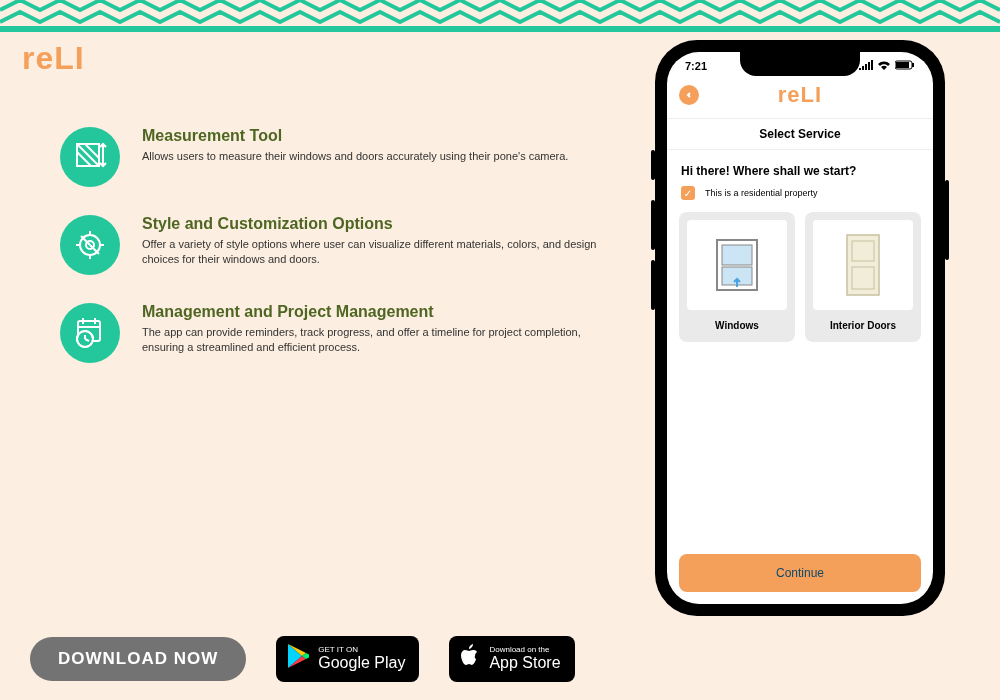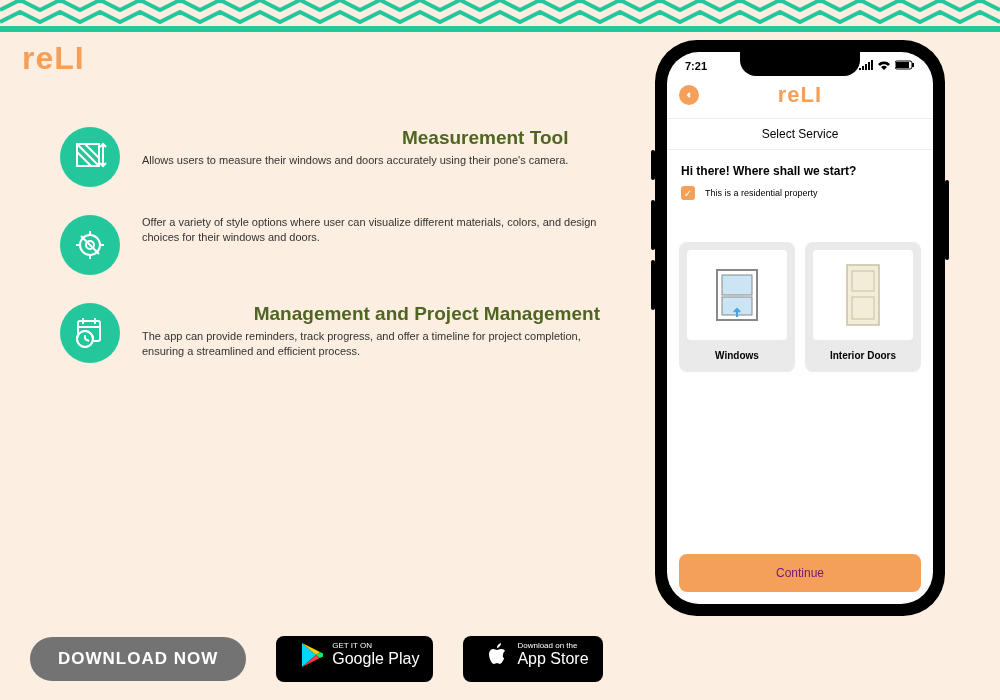--- a/index.html
+++ b/index.html
@@ -42,24 +42,23 @@
   background: #24c79c;
   border-radius: 50%;
   flex-shrink: 0;
   margin-right: 22px;
   display: flex;
   align-items: center;
   justify-content: center;
 }
 .feature-content h3 {
   color: #4e6622;
-  font-size: 19px;
+  font-size: 16px;
   font-weight: 700;
   margin-bottom: 4px;
-  text-align: right;
 }
 .feature-content p {
   color: #333;
   font-size: 11px;
   line-height: 1.35;
 }
 .phone {
   position: absolute;
   right: 55px;
   top: 40px;
@@ -128,21 +127,21 @@
 }
 .app-logo {
   color: #f5a05a;
   font-size: 22px;
   font-weight: 700;
   letter-spacing: 1px;
 }
 .screen-title {
   text-align: center;
   font-size: 12px;
-  font-weight: 400;
+  font-weight: 700;
   padding: 8px 0;
   border-bottom: 1px solid #eee;
 }
 .prompt {
   font-size: 12px;
   font-weight: 700;
   padding: 14px 14px 8px;
 }
 .checkbox-row {
   display: flex;
@@ -160,21 +159,20 @@
   align-items: center;
   justify-content: center;
   color: #fff;
   font-size: 10px;
 }
 .service-grid {
   display: grid;
   grid-template-columns: 1fr 1fr;
   gap: 10px;
   padding: 0 12px;
-  margin-top: 30px;
 }
 .service-card {
   background: #eaeaea;
   border-radius: 8px;
   overflow: hidden;
   height: 130px;
   display: flex;
   flex-direction: column;
 }
 .service-img {
@@ -192,21 +190,21 @@
   font-weight: 600;
   padding: 10px 4px;
   line-height: 1.2;
 }
 .continue-btn {
   position: absolute;
   bottom: 12px;
   left: 12px;
   right: 12px;
   background: #f5a05a;
-  color: #701a75;
+  color: #0c4a6e;
   text-align: center;
   padding: 12px;
   border-radius: 8px;
   font-size: 12px;
   font-weight: 500;
 }
 .bottom-bar {
   position: absolute;
   bottom: 18px;
   left: 0;
@@ -222,22 +220,23 @@
   font-weight: 700;
   font-size: 17px;
   padding: 12px 28px;
   border-radius: 30px;
   letter-spacing: 1px;
 }
 .store-badge {
   background: #000;
   color: #fff;
   border-radius: 8px;
-  padding: 6px 14px 6px 24px;
-  display: flex;
+  padding: 6px 14px 6px 10px;
+  display: flex;
+  align-items: center;
   gap: 8px;
   height: 46px;
 }
 .store-badge .small { font-size: 8px; line-height: 1; }
 .store-badge .big { font-size: 16px; font-weight: 500; line-height: 1.1; }
 .store-icon { font-size: 24px; }
 </style>
 </head>
 <body>
 
@@ -280,20 +279,21 @@
         <line x1="17" y1="3" x2="17" y2="7"></line>
         <line x1="17" y1="27" x2="17" y2="31"></line>
         <line x1="3" y1="17" x2="7" y2="17"></line>
         <line x1="27" y1="17" x2="31" y2="17"></line>
         <line x1="8" y1="8" x2="11" y2="11"></line>
         <line x1="23" y1="23" x2="26" y2="26"></line>
         <line x1="10" y1="10" x2="24" y2="24"></line>
       </svg>
     </div>
     <div class="feature-content">
+      <h3>Style and Customization Options</h3>
       <p>Offer a variety of style options where user can visualize different materials, colors, and design choices for their windows and doors.</p>
     </div>
   </div>
 
   <div class="feature">
     <div class="feature-icon">
       <svg width="36" height="36" viewBox="0 0 36 36" fill="none" stroke="#fff" stroke-width="2">
         <rect x="6" y="6" width="22" height="20" rx="2"></rect>
         <line x1="6" y1="12" x2="28" y2="12"></line>
         <line x1="11" y1="3" x2="11" y2="9"></line>

